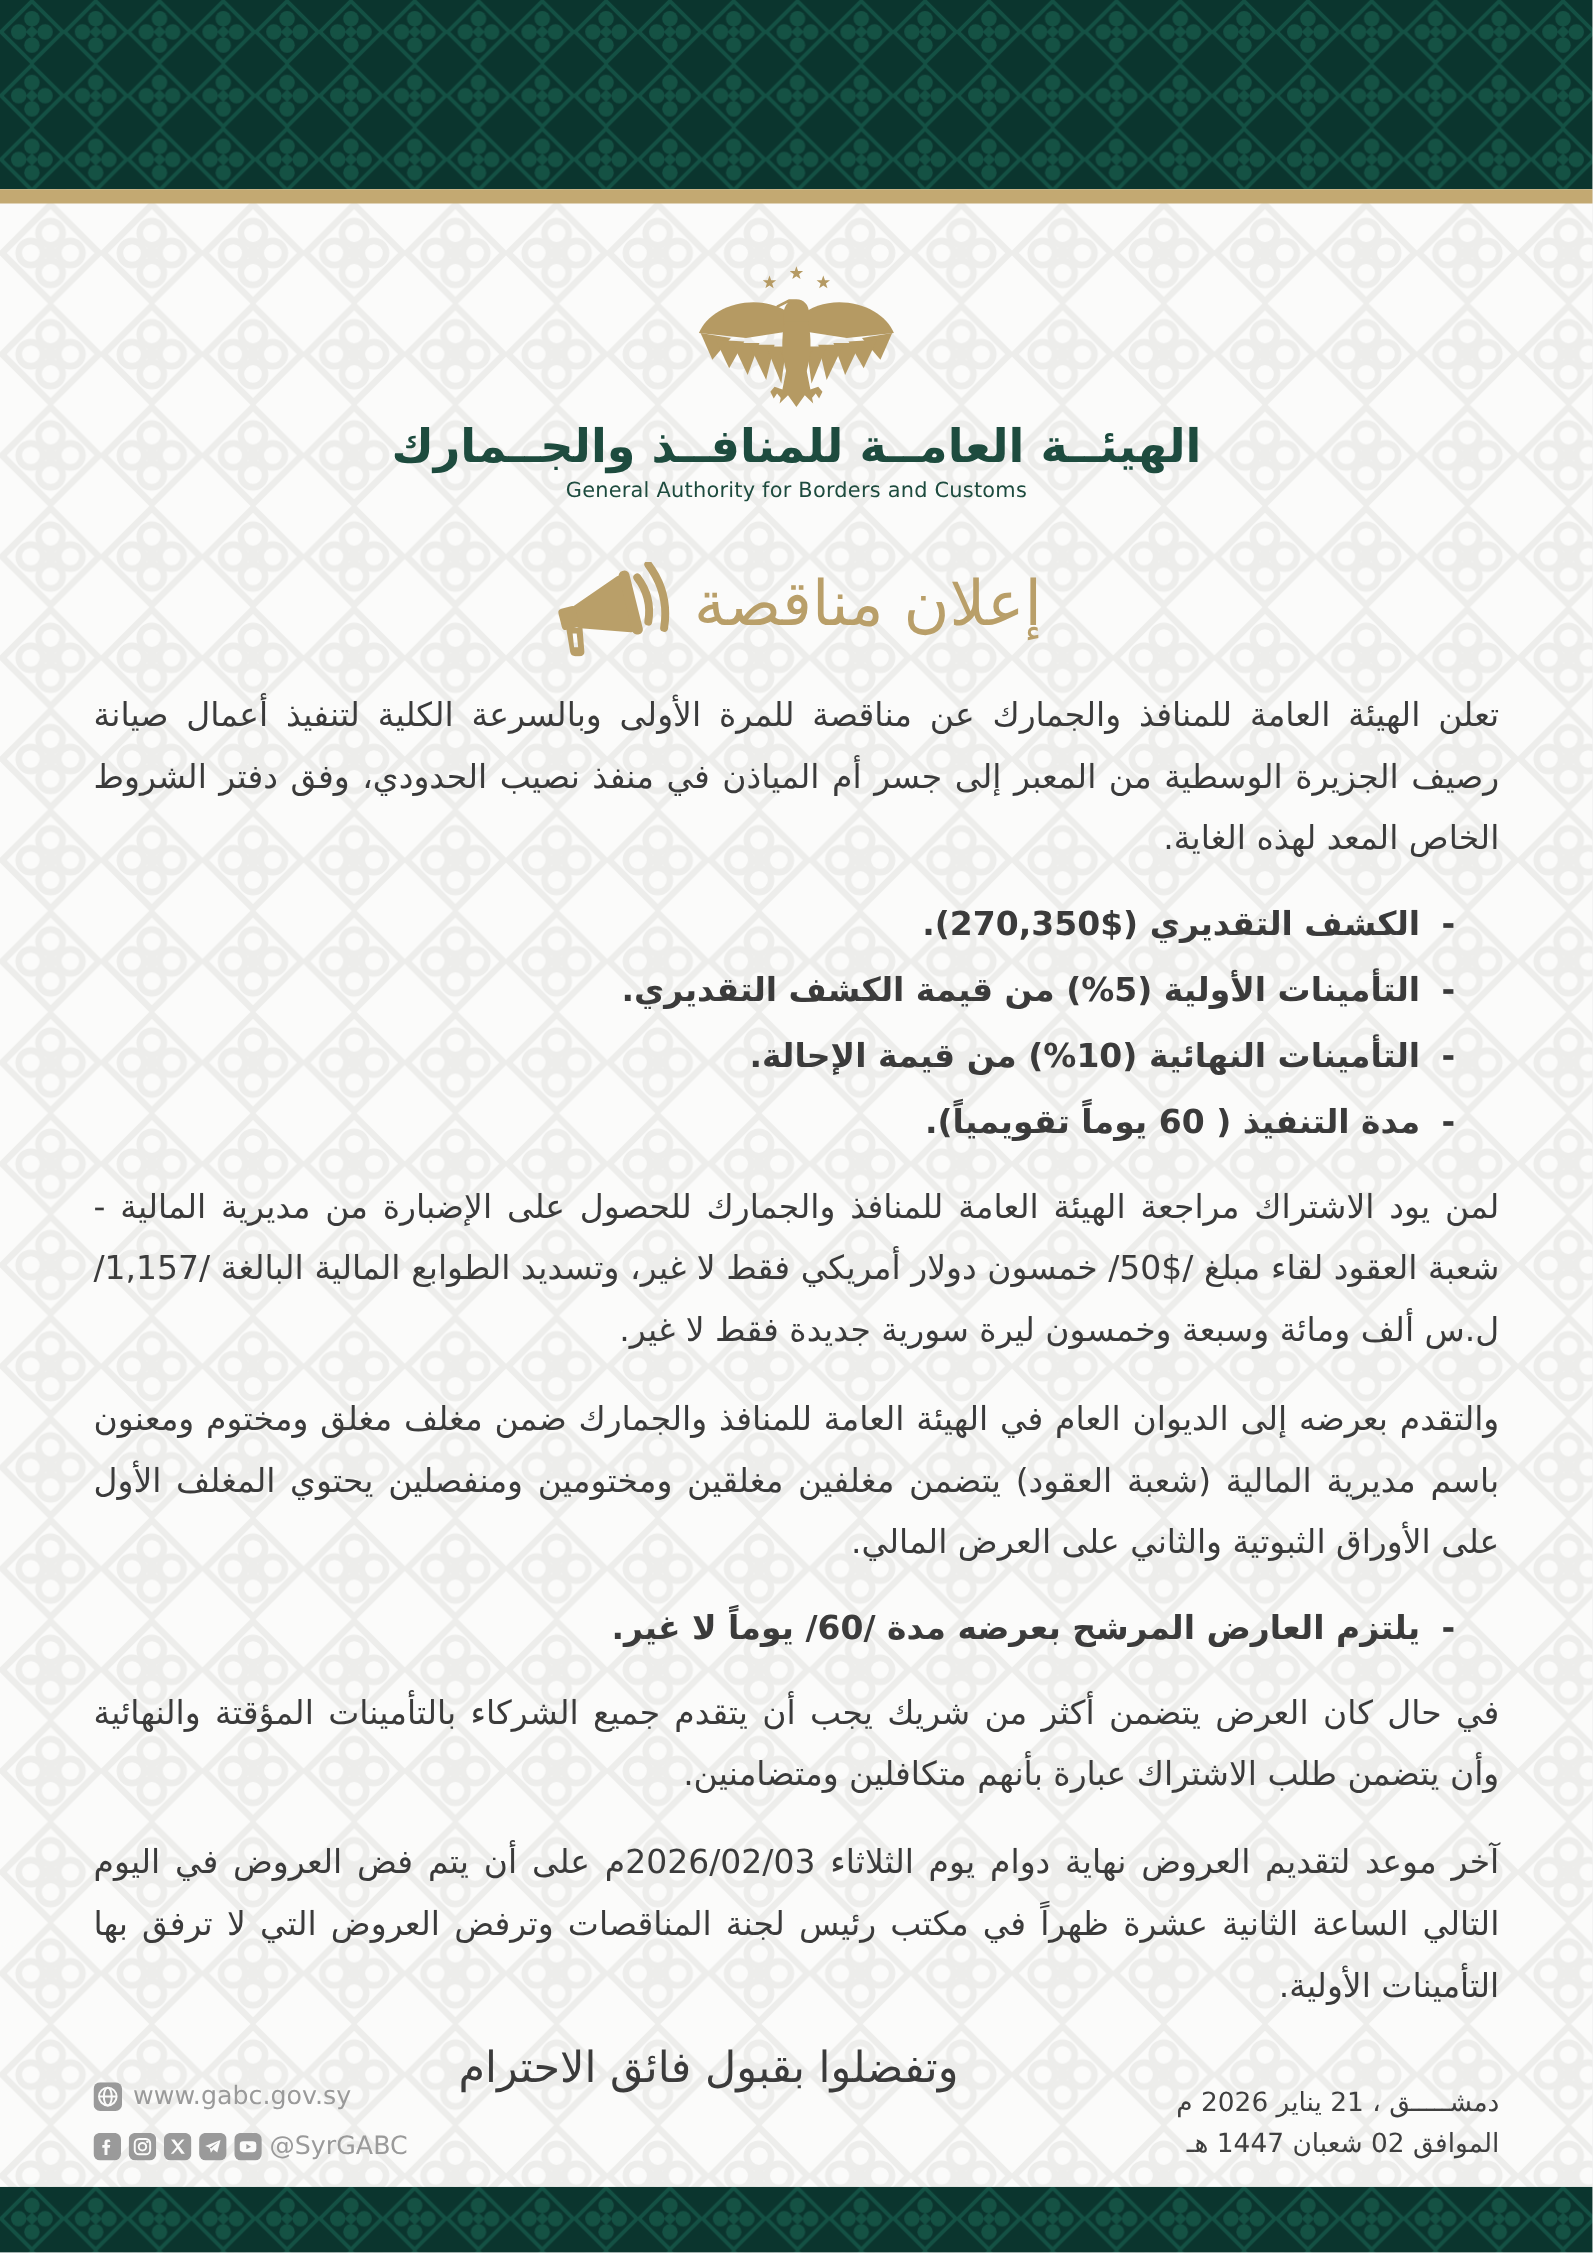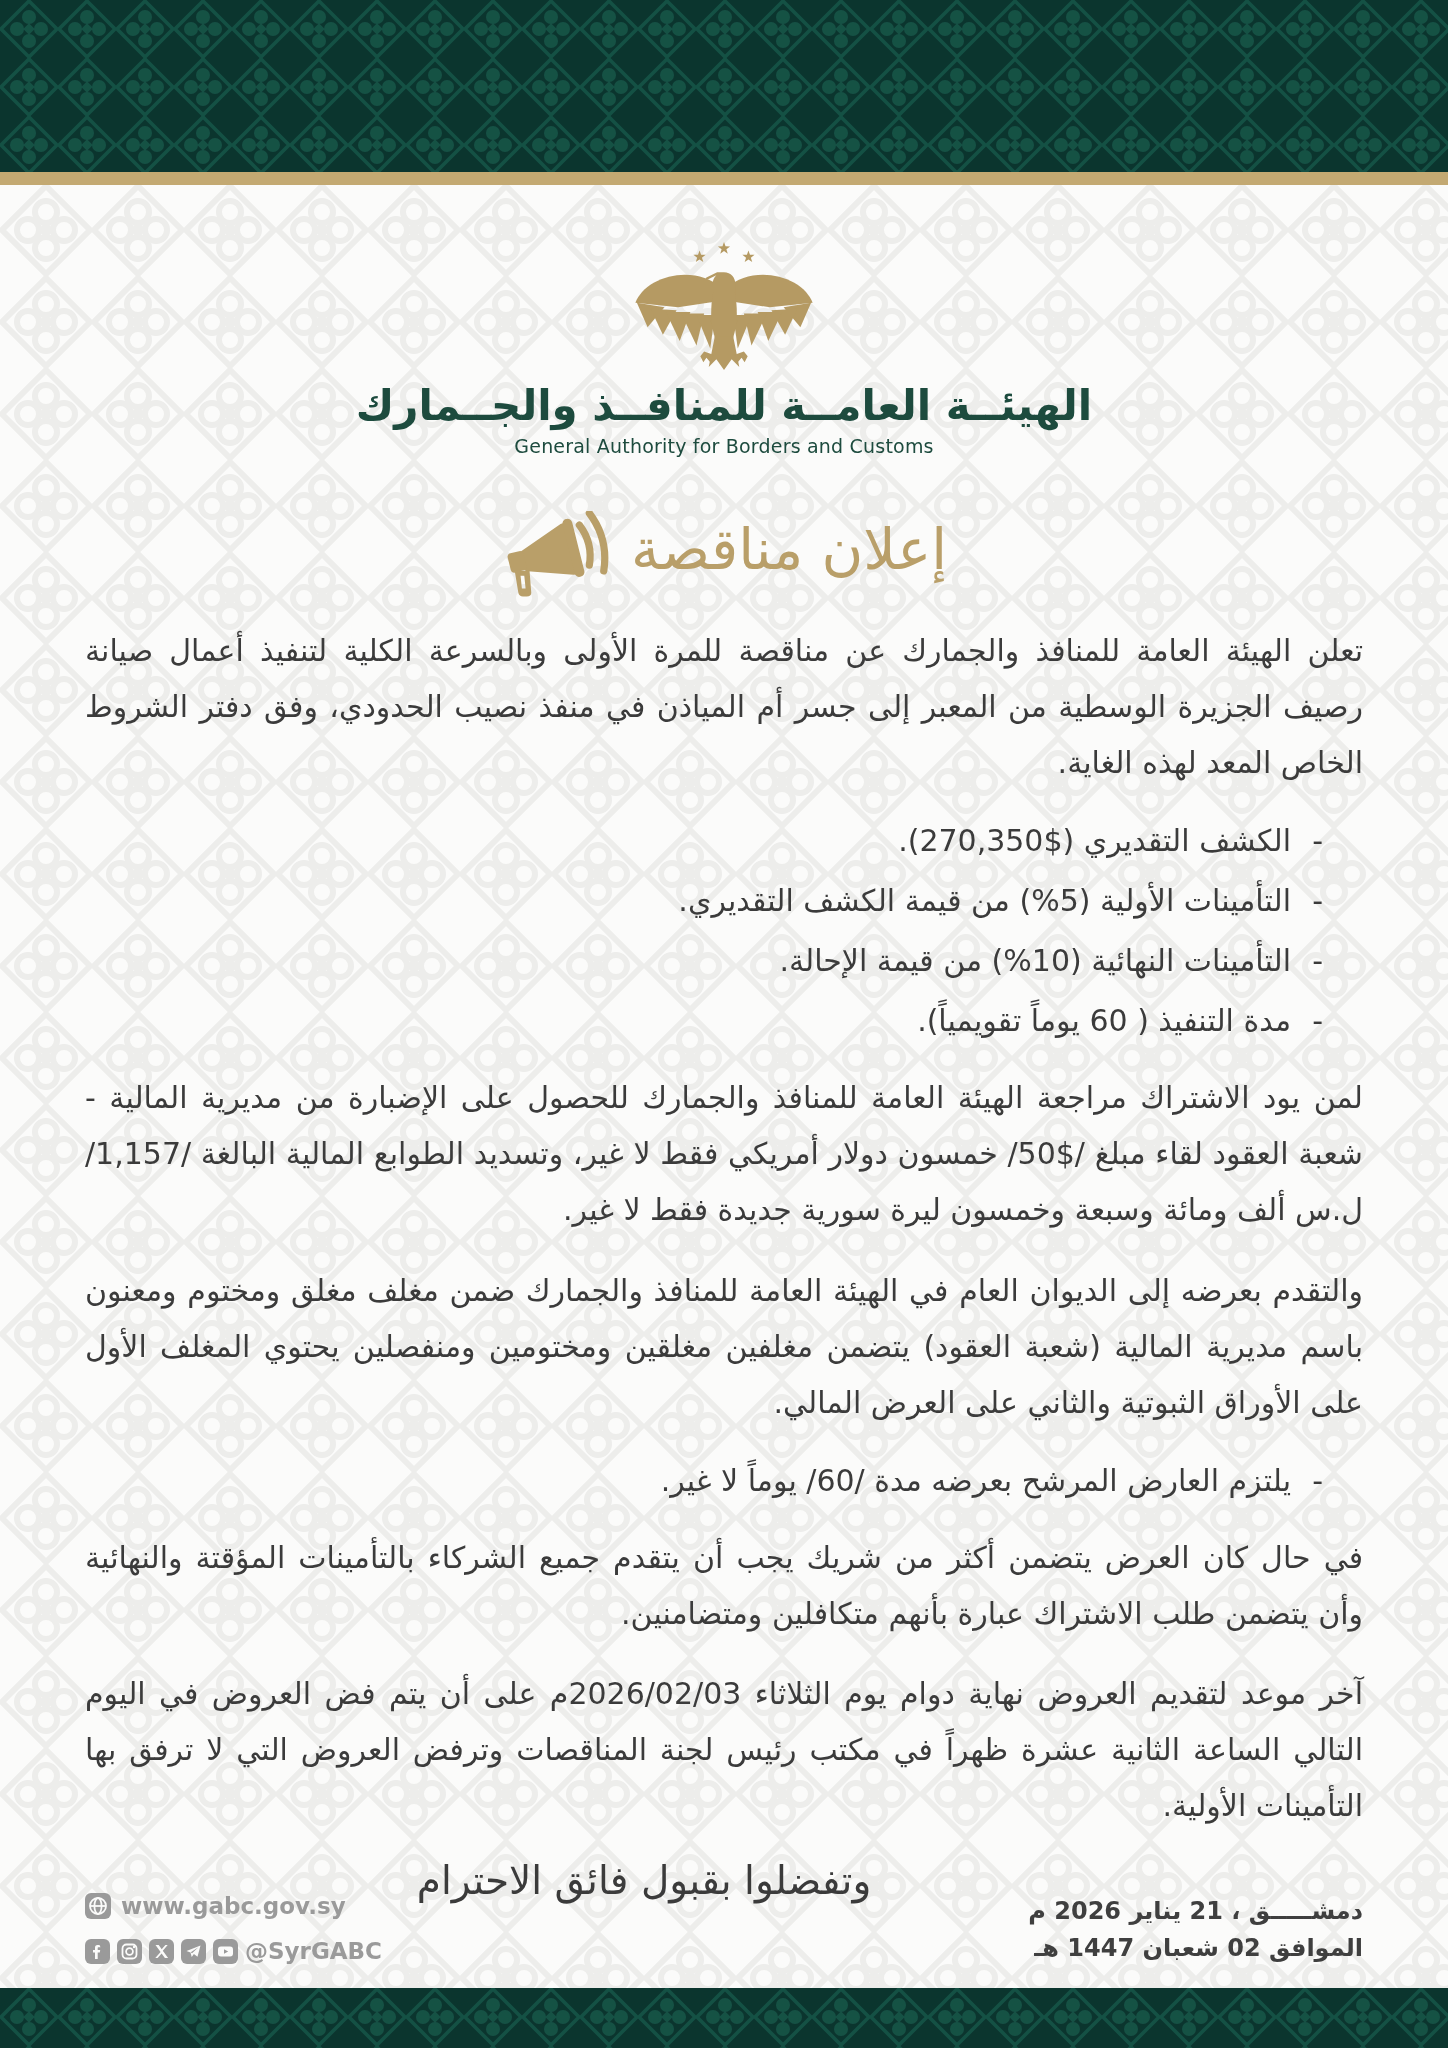--- a/index.html
+++ b/index.html
@@ -18,26 +18,26 @@
   .logo-block{text-align:center;margin-top:52px;}
   .brand-ar{color:#1d4b3e;font-size:42px;font-weight:bold;margin-top:4px;direction:rtl;}
   .brand-en{color:#1d4b3e;font-size:19px;margin-top:5px;letter-spacing:.2px;}
 
   .title-row{display:flex;justify-content:center;align-items:center;gap:22px;margin-top:54px;direction:rtl;}
   .title-text{color:#b99f69;font-size:57px;font-weight:normal;line-height:1;padding-bottom:10px;}
 
   .body-copy{direction:rtl;margin-top:26px;color:#3b3b3b;font-size:30px;line-height:1.87;text-align:justify;}
   .body-copy p{margin:0 0 24px 0;}
   .body-copy ul{list-style:none;margin:0 0 24px 0;padding:0 40px 0 0;}
-  .body-copy li{position:relative;padding-right:32px;margin-bottom:9px;line-height:1.7;text-align:right;}
+  .body-copy li{position:relative;padding-right:32px;margin-bottom:9px;line-height:1.7;text-align:right;font-weight:bold;}
   .body-copy li::before{content:"-";position:absolute;right:0;top:0;}
 
   .closing{direction:rtl;text-align:center;font-size:39px;color:#3b3b3b;margin-top:8px;transform:translateX(-80px);}
 
-  .footer-row{position:absolute;left:85px;right:85px;top:1893px;display:flex;justify-content:space-between;align-items:flex-start;z-index:1;font-weight:bold;}
+  .footer-row{position:absolute;left:85px;right:85px;top:1893px;display:flex;justify-content:space-between;align-items:flex-start;z-index:1;}
   .contact{color:#9a9a9a;font-size:23px;}
   .contact-line{display:flex;align-items:center;gap:10px;}
   .social-line{display:flex;align-items:center;gap:7px;margin-top:19px;}
   .dates{direction:rtl;text-align:right;color:#3f3f3f;font-size:24px;line-height:1.55;}
 </style>
 </head>
 <body>
 
 <div class="page">
 

